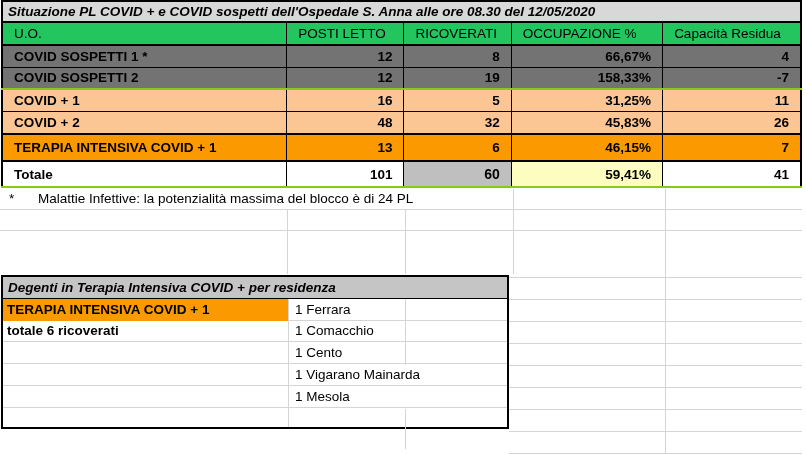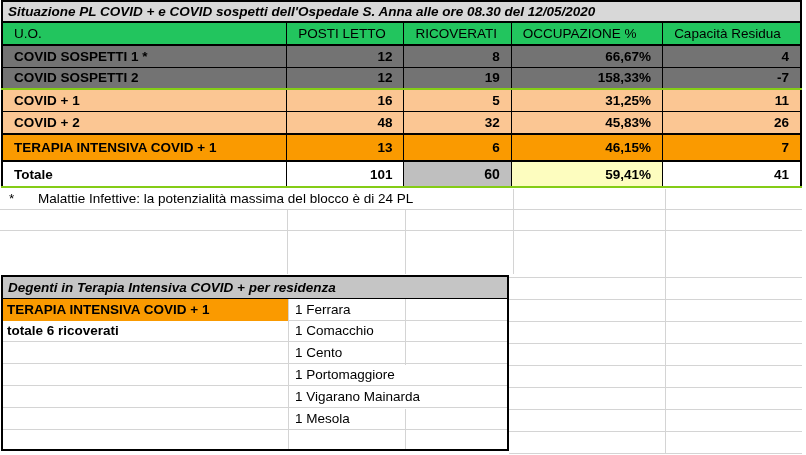--- a/index.html
+++ b/index.html
@@ -171,24 +171,20 @@
     <div class="t2-row h21">
       <div class="t2-left h21">totale 6 ricoverati</div>
       <div class="t2-right h21">1 Comacchio</div>
     </div>
     <div class="t2-row h22">
       <div class="t2-left h22"></div>
       <div class="t2-right h22">1 Cento</div>
     </div>
     <div class="t2-row h22">
       <div class="t2-left h22"></div>
-      <div class="t2-right h22">1 Portomaggiore</div>
-    </div>
-    <div class="t2-row h22">
-      <div class="t2-left h22"></div>
       <div class="t2-right h22">1 Vigarano Mainarda</div>
     </div>
     <div class="t2-row h22">
       <div class="t2-left h22"></div>
       <div class="t2-right h22">1 Mesola</div>
     </div>
     <div class="t2-row h19">
       <div class="t2-left h19"></div>
       <div class="t2-right h19"></div>
     </div>

